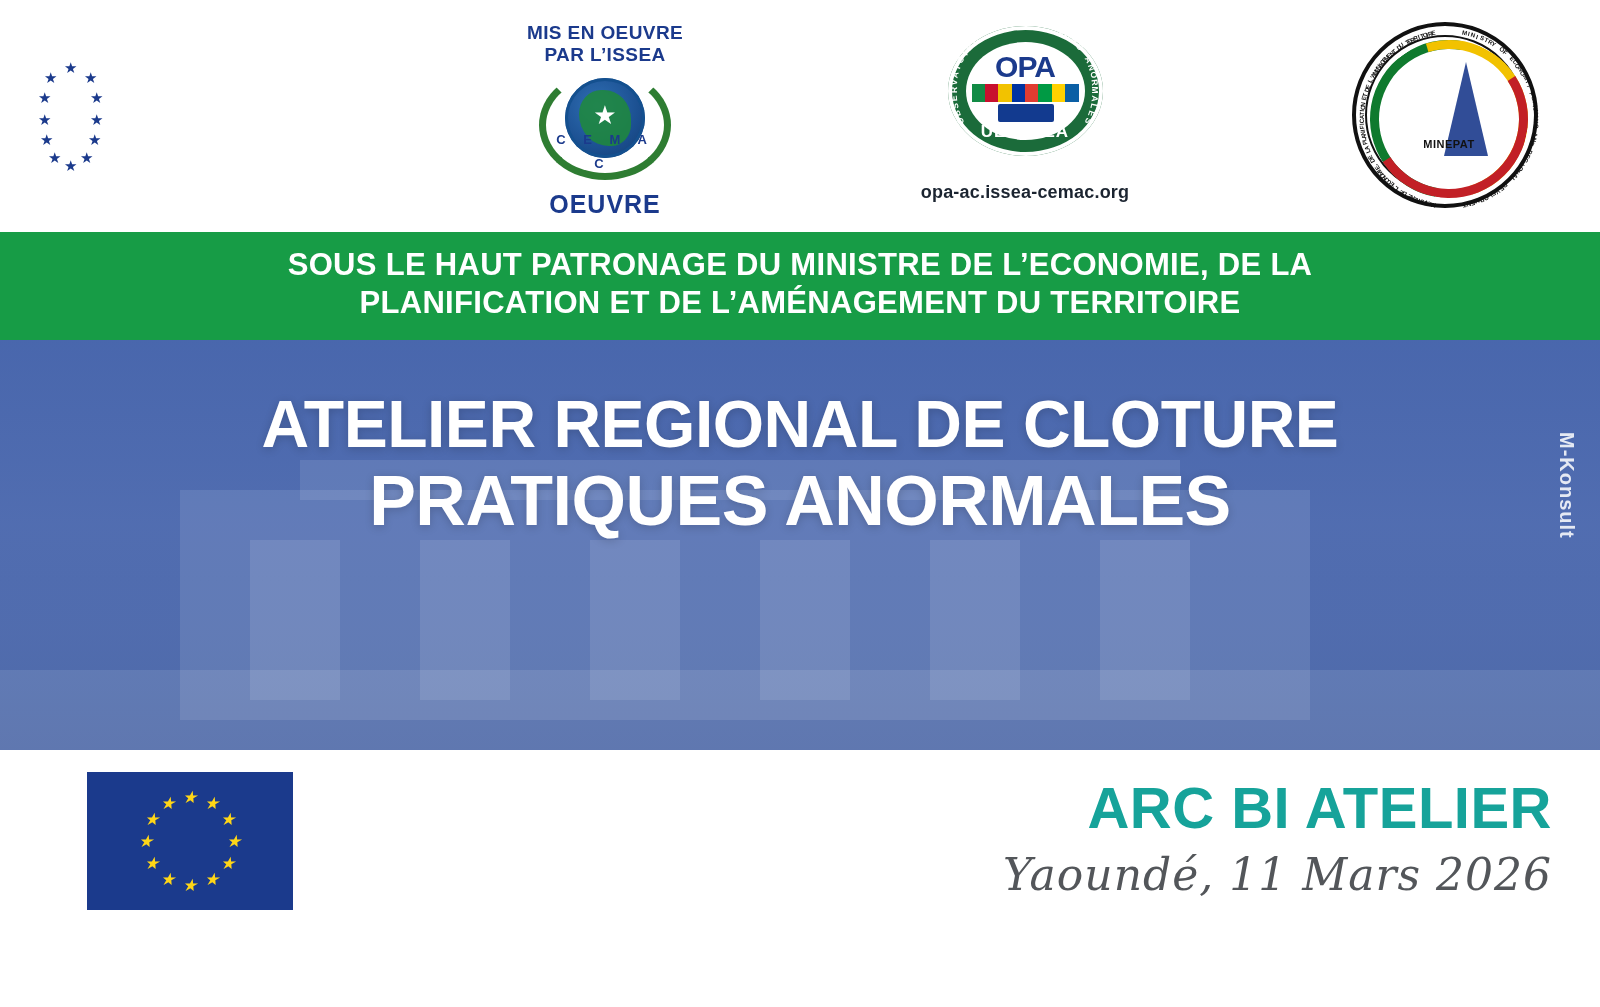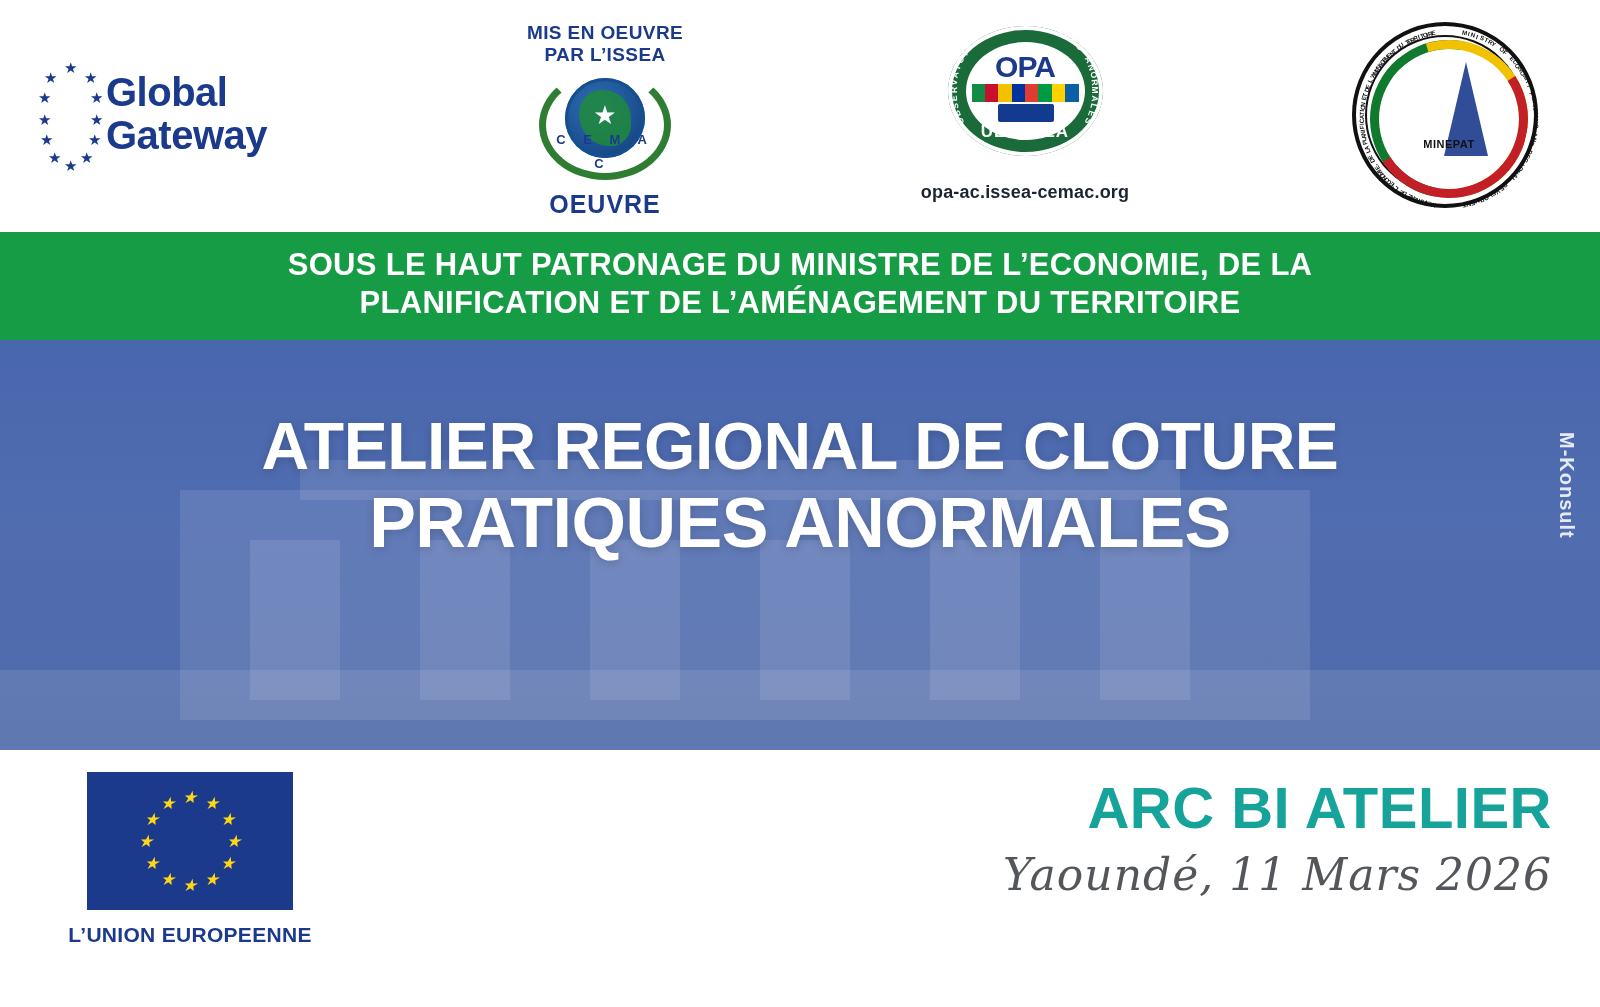--- a/index.html
+++ b/index.html
@@ -357,21 +357,21 @@
   }
   .hero-title {
     position: relative;
     z-index: 3;
     text-align: center;
     color: #ffffff;
     font-weight: bold;
     font-size: 66px;
     line-height: 1.12;
     letter-spacing: -0.5px;
-    padding-top: 70px;
+    padding-top: 48px;
     text-shadow: 0 2px 10px rgba(0,0,0,.18);
   }
   .hero-title .l2 { font-size: 70px; }
   .hero-title .l3 { font-size: 70px; }
   .credit {
     position: absolute;
     right: 22px;
     top: 92px;
     z-index: 4;
     color: rgba(255,255,255,.85);
@@ -457,24 +457,20 @@
       <span style="left:46px;  top:10px;">★</span>
       <span style="left:0px;   top:30px;">★</span>
       <span style="left:52px;  top:30px;">★</span>
       <span style="left:0px;   top:52px;">★</span>
       <span style="left:52px;  top:52px;">★</span>
       <span style="left:2px;   top:72px;">★</span>
       <span style="left:50px;  top:72px;">★</span>
       <span style="left:10px;  top:90px;">★</span>
       <span style="left:42px;  top:90px;">★</span>
       <span style="left:26px;  top:98px;">★</span>
-    </div>
-    <div class="gg-text">
-      <div>Global</div>
-      <div>Gateway</div>
     </div>
   </div>
 
   <div class="issea-block">
     <div class="issea-top">
       <div>MIS EN OEUVRE</div>
       <div>PAR L’ISSEA</div>
     </div>
     <div class="issea-emblem">
       <div class="wreath"></div>
@@ -729,21 +725,20 @@
         <i style="left: 133.105px; top: 83px;">★</i>
         <i style="left: 117px; top: 99.1051px;">★</i>
         <i style="left: 95px; top: 105px;">★</i>
         <i style="left: 73px; top: 99.1051px;">★</i>
         <i style="left: 56.8949px; top: 83px;">★</i>
         <i style="left: 51px; top: 61px;">★</i>
         <i style="left: 56.8949px; top: 39px;">★</i>
         <i style="left: 73px; top: 22.8949px;">★</i>
       </div>
     <div class="eu-text">
-      <div>L’UNION EUROPEENNE</div>
     </div>
   </div>
 
   <div class="venue-block">
     <div class="venue-2">ARC BI ATELIER</div>
     <div class="venue-date">Yaoundé, 11 Mars 2026</div>
   </div>
 </div>
 
 </body></html>

